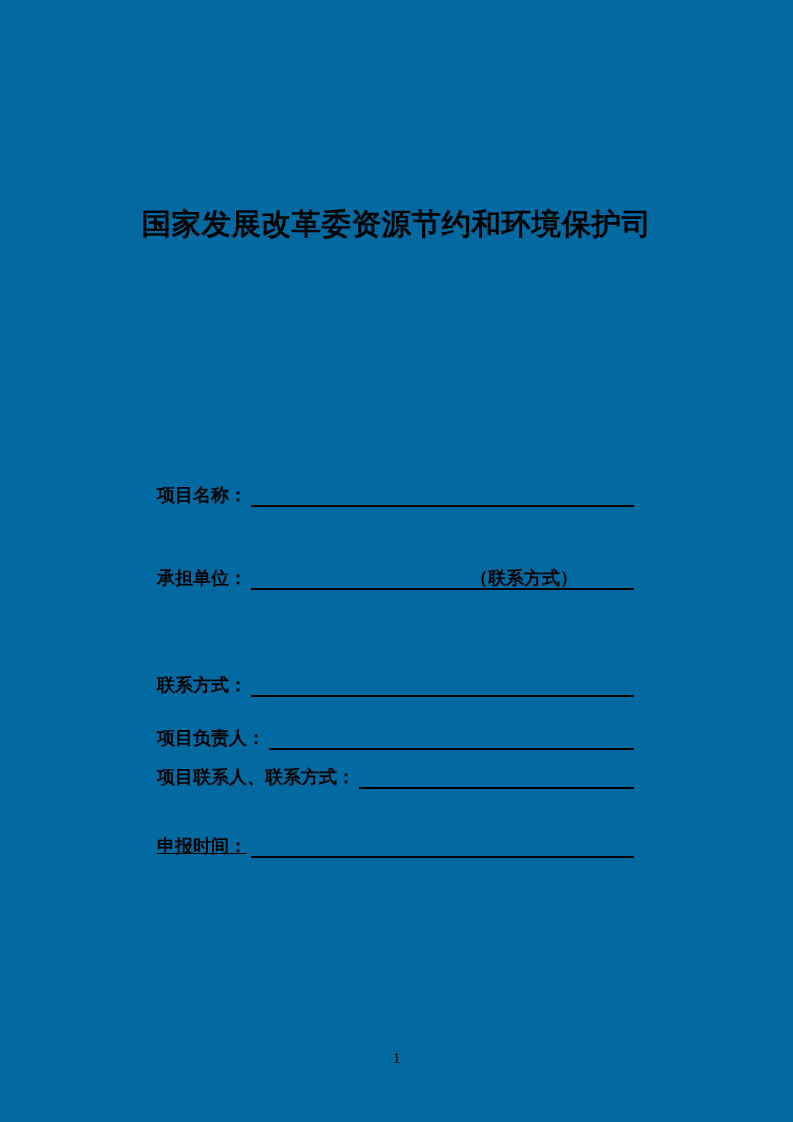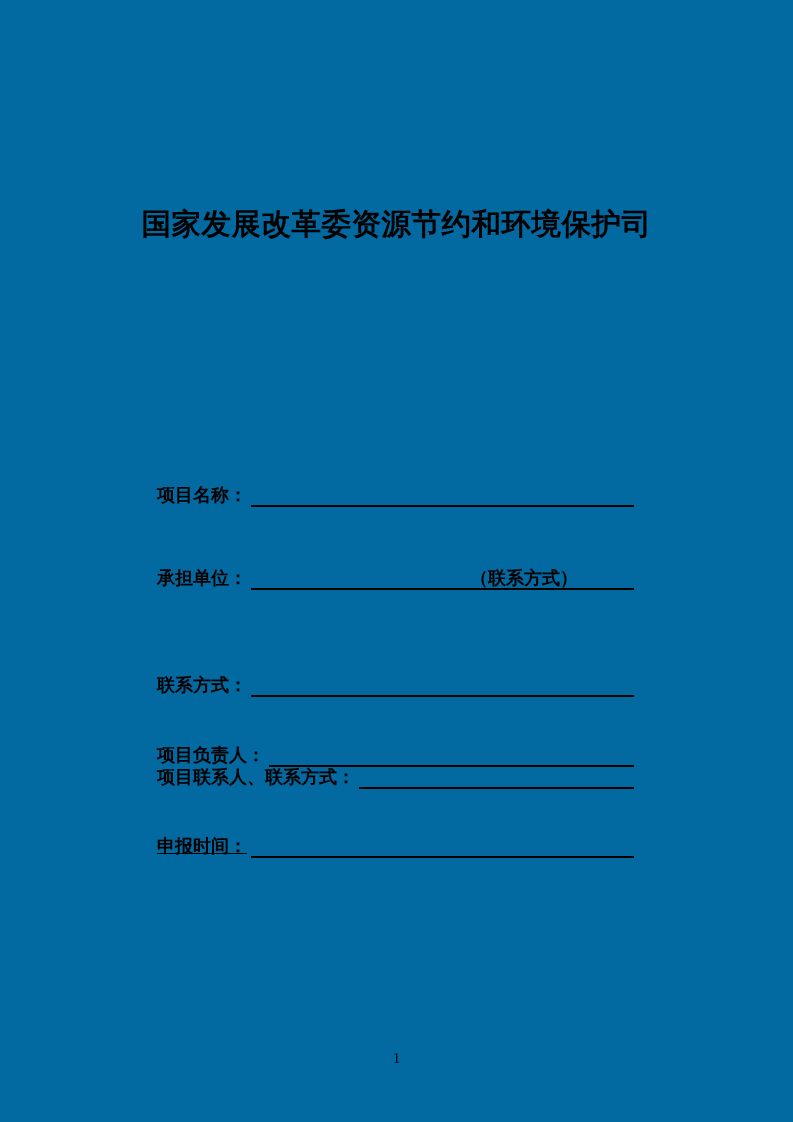--- a/index.html
+++ b/index.html
@@ -48,21 +48,21 @@
     margin-left: 4px;
     height: 100%;
     border-bottom: 2px solid #000000;
     font-size: 18px;
     font-weight: bold;
     line-height: 24px;
   }
   .row-1 { top: 480px; justify-content: space-between; }
   .row-2 { top: 563px; }
   .row-3 { top: 670px; }
-  .row-4 { top: 723px; margin-top: 17px; }
+  .row-4 { top: 723px; }
   .row-5 { top: 762px; }
   .row-6 { top: 831px; text-decoration: underline; }
   .stamp-note {
     position: absolute;
     left: 313px;
     bottom: 1px;
     font-size: 18px;
     font-weight: bold;
     line-height: 22px;
     white-space: nowrap;

